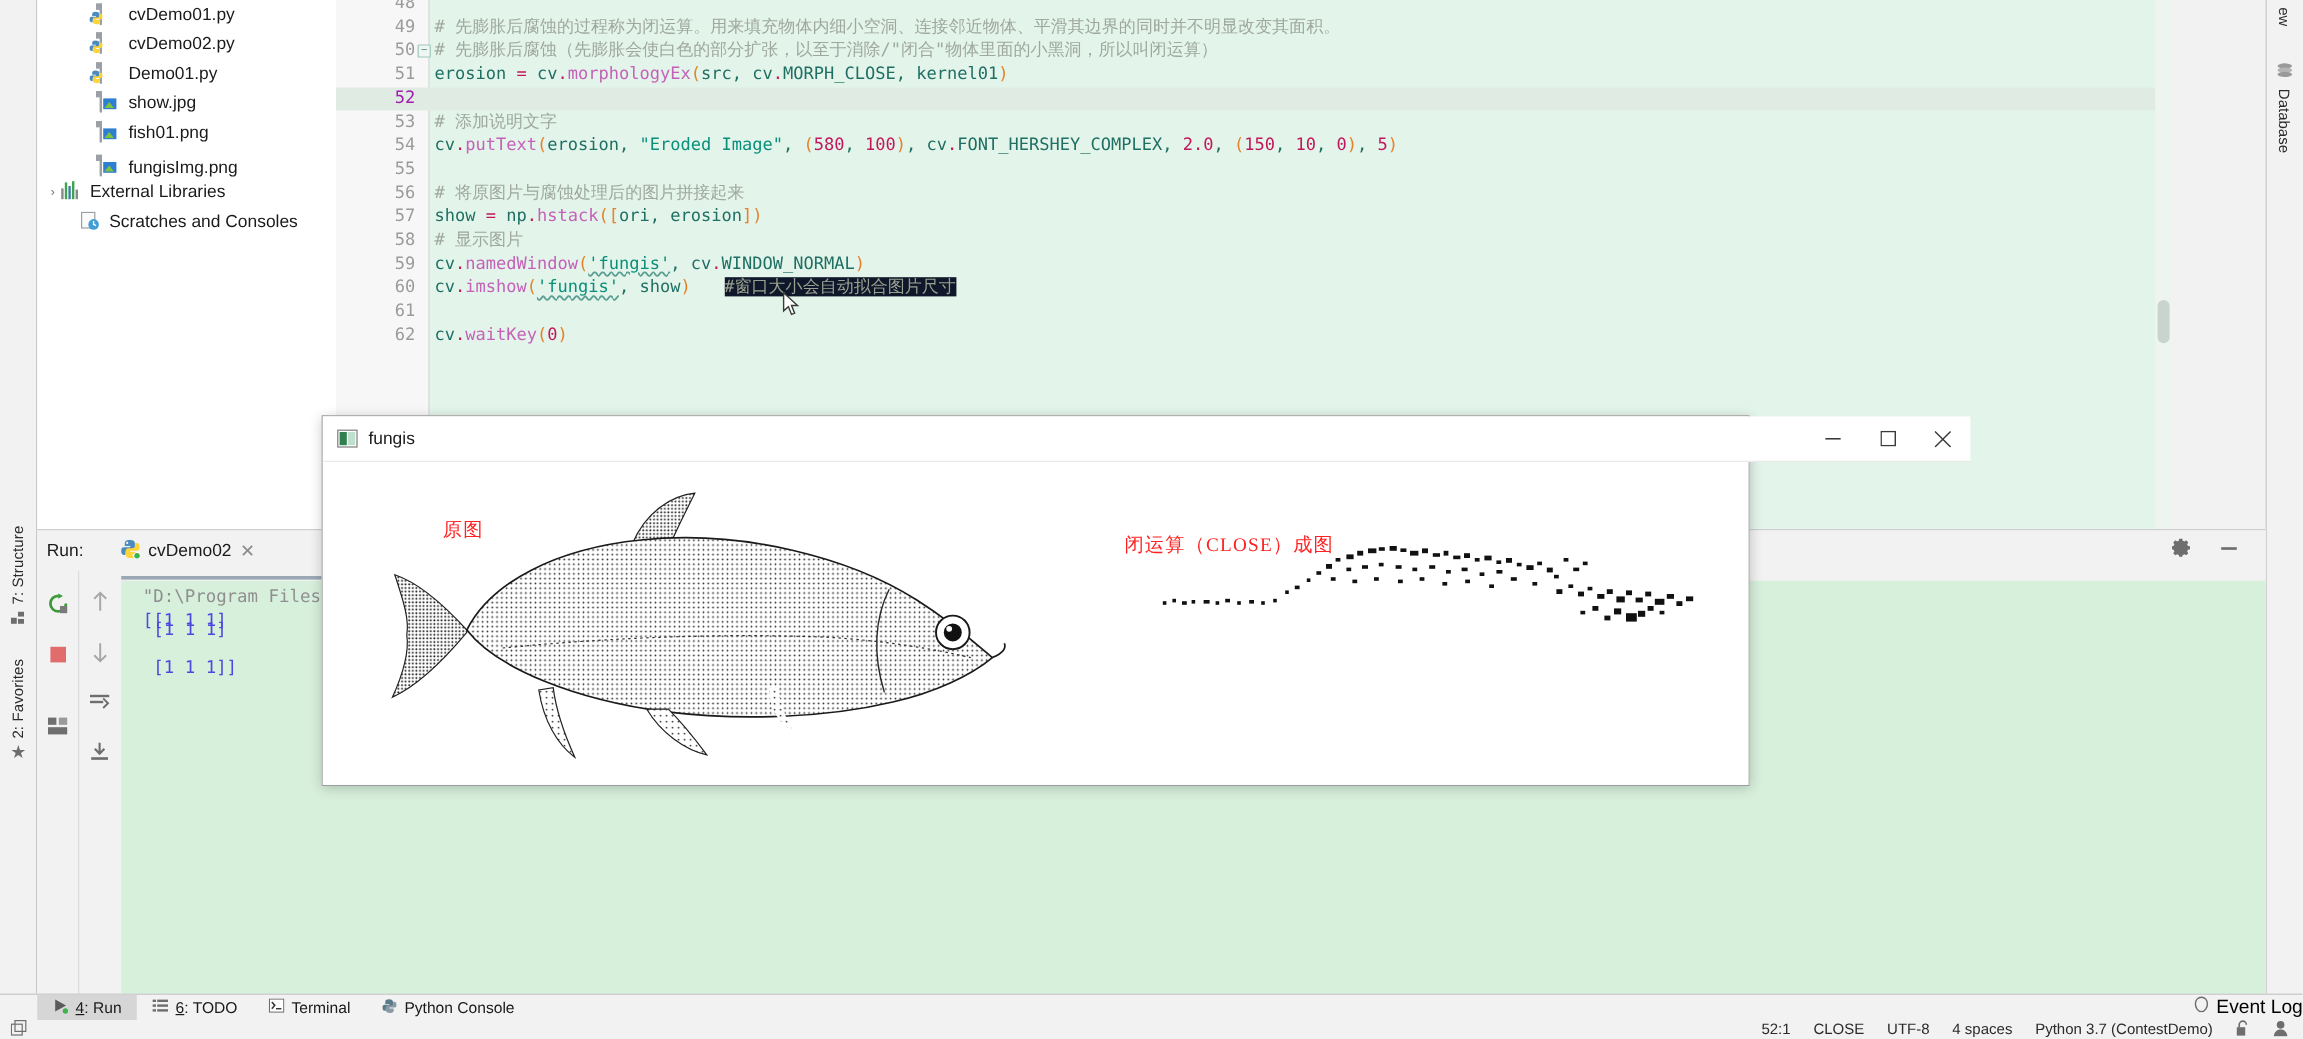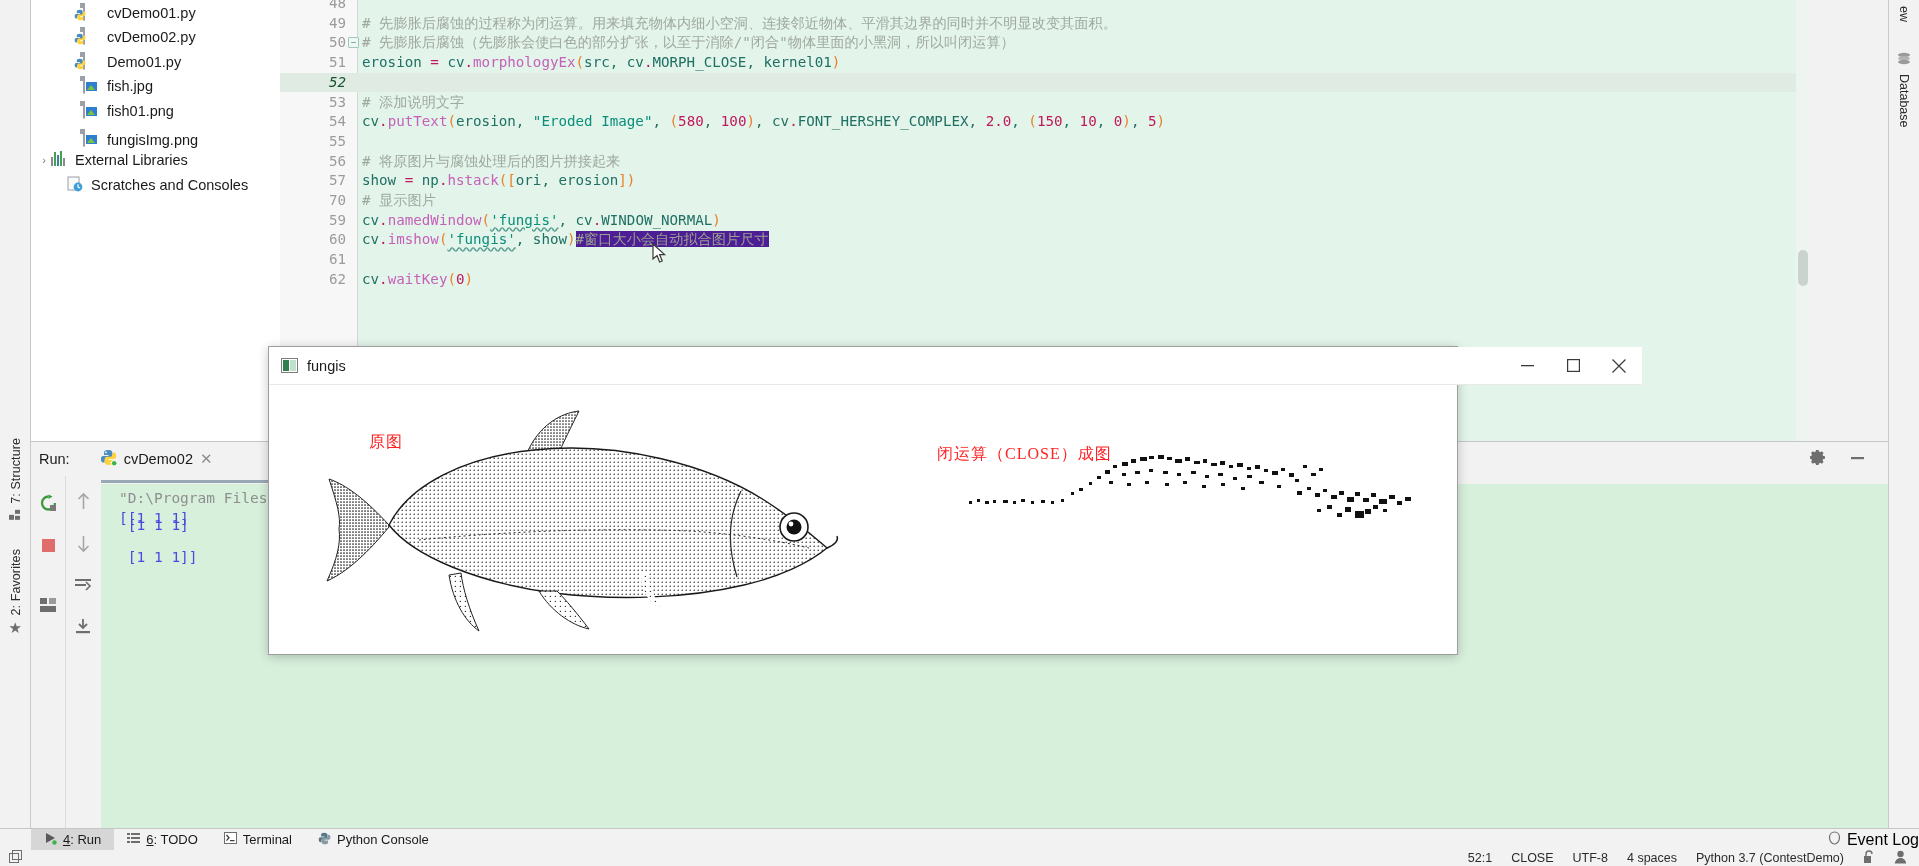--- a/index.html
+++ b/index.html
@@ -79,29 +79,29 @@
     position:absolute; left:0; height:19.7px; width:1530px;
     font-family:"DejaVu Sans Mono", monospace; font-size:14.2px;
     white-space:pre; line-height:19.7px;
   }
   .lnum {
     position:absolute; left:0; width:66px; text-align:right;
     color:#9b9b9b; font-family:"DejaVu Sans Mono", monospace; font-size:14.2px;
   }
   .ctext { position:absolute; left:82px; }
   .cur-line { background:#e0ebe4; }
-  .cur-line .lnum { color:#14532d;font-style:italic; }
+  .cur-line .lnum { color:#a21caf; }
 
   .k-com { color:#9fa89e; }
   .k-fn  { color:#c561b8; }
   .k-par { color:#e8822a; }
   .k-str { color:#0a8f7a; }
   .k-op  { color:#c2185b; }
   .k-plain{ color:#1f6f63; }
-  .hl-yellow { background:#4c1d95; color:#9aa08f; }
+  .hl-yellow { background:#0f172a; color:#9aa08f;margin-left:28px; }
   .squiggle {
     text-decoration: underline wavy #5b9f93;
     text-underline-offset:2px;
   }
   .fold {
     position:absolute; left:68px; width:11px; height:11px;
     border:1px solid #9fc7bd; background:#eef7f3; color:#5f8f85;
     font-size:9px; line-height:9px; text-align:center; border-radius:1px;
   }
 
@@ -299,21 +299,21 @@
         <span class="arrow"></span>
         <span class="tree-ico"><span class="ico-page"><svg class="py-badge" viewBox="0 0 17 17">
   <path d="M8 1 C5 1 4 2 4 4 L4 6 L8.5 6 L8.5 7 L3.2 7 C1.6 7 1 8 1 10.2 C1 12.4 1.8 13.4 3.2 13.4 L4.6 13.4 L4.6 11.4 C4.6 10 5.4 9.2 7 9.2 L10.4 9.2 C11.6 9.2 12.4 8.4 12.4 7.2 L12.4 4 C12.4 2.2 11.4 1 8 1 Z" fill="#4b8bbe"></path>
   <path d="M9.2 16 C12.2 16 13.2 15 13.2 13 L13.2 11 L8.7 11 L8.7 10 L14 10 C15.6 10 16.2 9 16.2 6.8 C16.2 4.6 15.4 3.6 14 3.6 L12.6 3.6 L12.6 5.6 C12.6 7 11.8 7.8 10.2 7.8 L6.8 7.8 C5.6 7.8 4.8 8.6 4.8 9.8 L4.8 13 C4.8 14.8 5.8 16 9.2 16 Z" fill="#ffd43b"></path>
 </svg></span></span>
         <span>Demo01.py</span>
       </div>
       <div class="tree-row" style="top: 73.8px; left: 38px;">
         <span class="arrow"></span>
         <span class="tree-ico"><span class="ico-page"><span class="img-badge"></span></span></span>
-        <span>fish.jpg</span>
+        <span>show.jpg</span>
       </div>
       <div class="tree-row" style="top: 98.4px; left: 38px;">
         <span class="arrow"></span>
         <span class="tree-ico"><span class="ico-page"><span class="img-badge"></span></span></span>
         <span>fish01.png</span>
       </div>
       <div class="tree-row" style="top: 123px; left: 38px; align-items: flex-end;">
         <span class="arrow"></span>
         <span class="tree-ico"><span class="ico-page"><span class="img-badge"></span></span></span>
         <span>fungisImg.png</span>
@@ -348,21 +348,21 @@
         <div class="code-line" style="top: -6px;"><span class="lnum">48</span><span class="ctext"></span></div>
         <div class="code-line" style="top: 13.7px;"><span class="lnum">49</span><span class="ctext"><span class="k-com"># 先膨胀后腐蚀的过程称为闭运算。用来填充物体内细小空洞、连接邻近物体、平滑其边界的同时并不明显改变其面积。</span></span></div>
         <div class="code-line" style="top: 33.4px;"><span class="lnum">50</span><span class="fold" style="top: 4px;">−</span><span class="ctext"><span class="k-com"># 先膨胀后腐蚀（先膨胀会使白色的部分扩张，以至于消除/"闭合"物体里面的小黑洞，所以叫闭运算）</span></span></div>
         <div class="code-line" style="top: 53.1px;"><span class="lnum">51</span><span class="ctext"><span class="k-plain">erosion </span><span class="k-op">=</span><span class="k-plain"> cv</span><span class="k-op">.</span><span class="k-fn">morphologyEx</span><span class="k-par">(</span><span class="k-plain">src, cv</span><span class="k-op">.</span><span class="k-plain">MORPH_CLOSE, kernel01</span><span class="k-par">)</span></span></div>
         <div class="code-line cur-line" style="top: 72.8px;"><span class="lnum">52</span><span class="ctext"></span></div>
         <div class="code-line" style="top: 92.5px;"><span class="lnum">53</span><span class="ctext"><span class="k-com"># 添加说明文字</span></span></div>
         <div class="code-line" style="top: 112.2px;"><span class="lnum">54</span><span class="ctext"><span class="k-plain">cv</span><span class="k-op">.</span><span class="k-fn">putText</span><span class="k-par">(</span><span class="k-plain">erosion, </span><span class="k-str">"Eroded Image"</span><span class="k-plain">, </span><span class="k-par">(</span><span class="k-op">580</span><span class="k-plain">, </span><span class="k-op">100</span><span class="k-par">)</span><span class="k-plain">, cv</span><span class="k-op">.</span><span class="k-plain">FONT_HERSHEY_COMPLEX, </span><span class="k-op">2.0</span><span class="k-plain">, </span><span class="k-par">(</span><span class="k-op">150</span><span class="k-plain">, </span><span class="k-op">10</span><span class="k-plain">, </span><span class="k-op">0</span><span class="k-par">)</span><span class="k-plain">, </span><span class="k-op">5</span><span class="k-par">)</span></span></div>
         <div class="code-line" style="top: 131.9px;"><span class="lnum">55</span><span class="ctext"></span></div>
         <div class="code-line" style="top: 151.6px;"><span class="lnum">56</span><span class="ctext"><span class="k-com"># 将原图片与腐蚀处理后的图片拼接起来</span></span></div>
         <div class="code-line" style="top: 171.3px;"><span class="lnum">57</span><span class="ctext"><span class="k-plain">show </span><span class="k-op">=</span><span class="k-plain"> np</span><span class="k-op">.</span><span class="k-fn">hstack</span><span class="k-par">([</span><span class="k-plain">ori, erosion</span><span class="k-par">])</span></span></div>
-        <div class="code-line" style="top: 191px;"><span class="lnum">70</span><span class="ctext"><span class="k-com"># 显示图片</span></span></div>
+        <div class="code-line" style="top: 191px;"><span class="lnum">58</span><span class="ctext"><span class="k-com"># 显示图片</span></span></div>
         <div class="code-line" style="top: 210.7px;"><span class="lnum">59</span><span class="ctext"><span class="k-plain">cv</span><span class="k-op">.</span><span class="k-fn">namedWindow</span><span class="k-par">(</span><span class="k-str squiggle">'fungis'</span><span class="k-plain">, cv</span><span class="k-op">.</span><span class="k-plain">WINDOW_NORMAL</span><span class="k-par">)</span></span></div>
         <div class="code-line" style="top: 230.4px;"><span class="lnum">60</span><span class="ctext"><span class="k-plain">cv</span><span class="k-op">.</span><span class="k-fn">imshow</span><span class="k-par">(</span><span class="k-str squiggle">'fungis'</span><span class="k-plain">, show</span><span class="k-par">)</span><span class="hl-yellow">#窗口大小会自动拟合图片尺寸</span></span></div>
         <div class="code-line" style="top: 250.1px;"><span class="lnum">61</span><span class="ctext"></span></div>
         <div class="code-line" style="top: 269.8px;"><span class="lnum">62</span><span class="ctext"><span class="k-plain">cv</span><span class="k-op">.</span><span class="k-fn">waitKey</span><span class="k-par">(</span><span class="k-op">0</span><span class="k-par">)</span></span></div>
       </div>
     <div class="editor-scrollbar">
       <div class="editor-thumb"></div>
     </div>
   </div>
 

